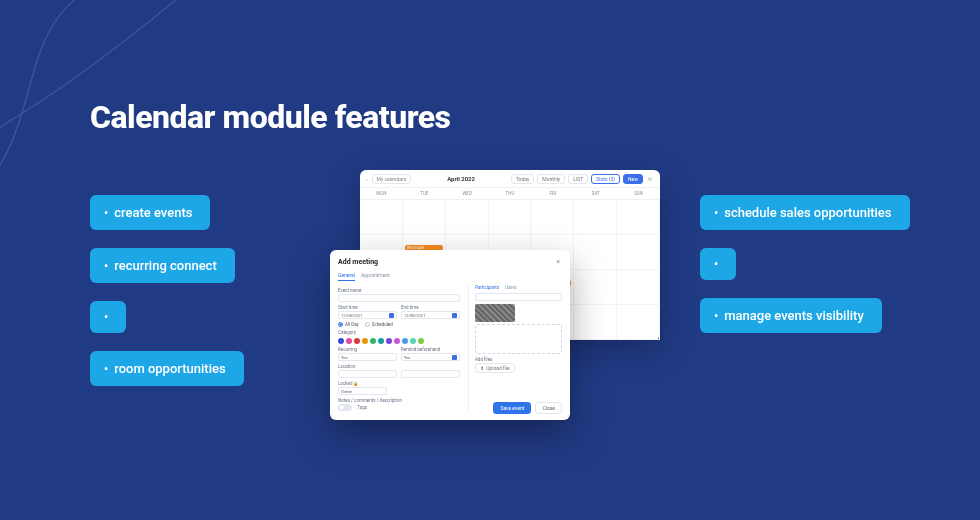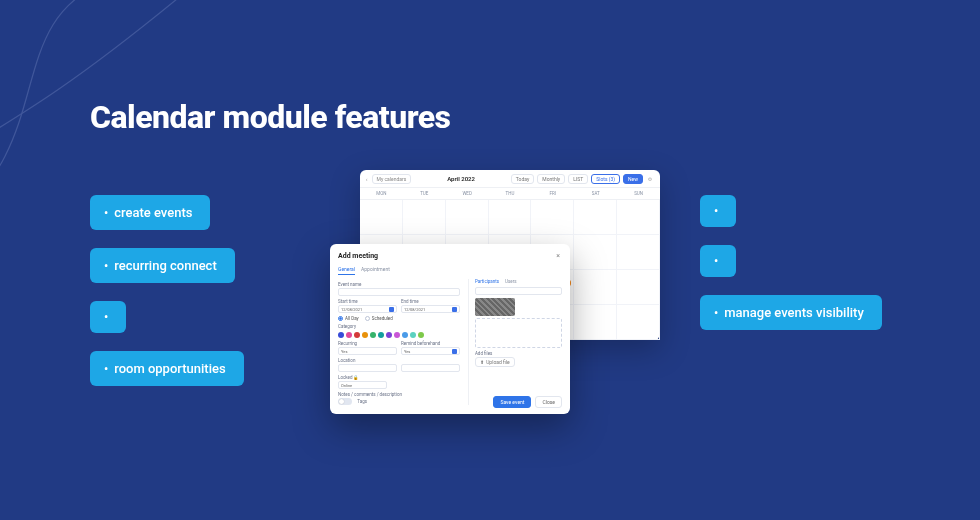--- a/index.html
+++ b/index.html
@@ -95,21 +95,21 @@
   .cal-cell { border-right:1px solid #f1f3f8; border-bottom:1px solid #f1f3f8; position:relative; padding:2px;}
   .cal-cell .dn { position:absolute; top:2px; right:3px; font-size:4.5px; color:#aab1c1;}
   .ev { height:6px; border-radius:2px; margin-top:8px; font-size:4px; color:#fff; padding:0 2px; line-height:6px; overflow:hidden;}
   .ev.orange { background:#f58a1f; }
   .ev.blue { background:#2f74e8; }
   .ev2 { margin-top:1px;}
 
   
   .modal {
     position: absolute;
-    top: 244px; left: 330px;
+    top: 250px; left: 330px;
     width: 240px; height: 170px;
     background:#fff;
     border-radius:6px;
     box-shadow: 0 14px 36px rgba(0,0,0,0.35);
     color:#333;
     font-size:5px;
     padding:8px;
   }
   .modal-head { display:flex; justify-content:space-between; align-items:center; margin-bottom:4px;}
   .modal-title { font-size:7px; font-weight:700; color:#222;}
@@ -165,20 +165,21 @@
     </div>
   <div class="chip">
       <span class="bullet">•</span>
       <span>room opportunities</span>
     </div>
 </div>
 
 <div class="features-right">
   <div class="chip">
       <span class="bullet">•</span>
+      <span>schedule sales opportunities</span>
     </div>
   <div class="chip">
       <span class="bullet">•</span>
     </div>
   <div class="chip">
       <span class="bullet">•</span>
       <span>manage events visibility</span>
     </div>
 </div>
 

